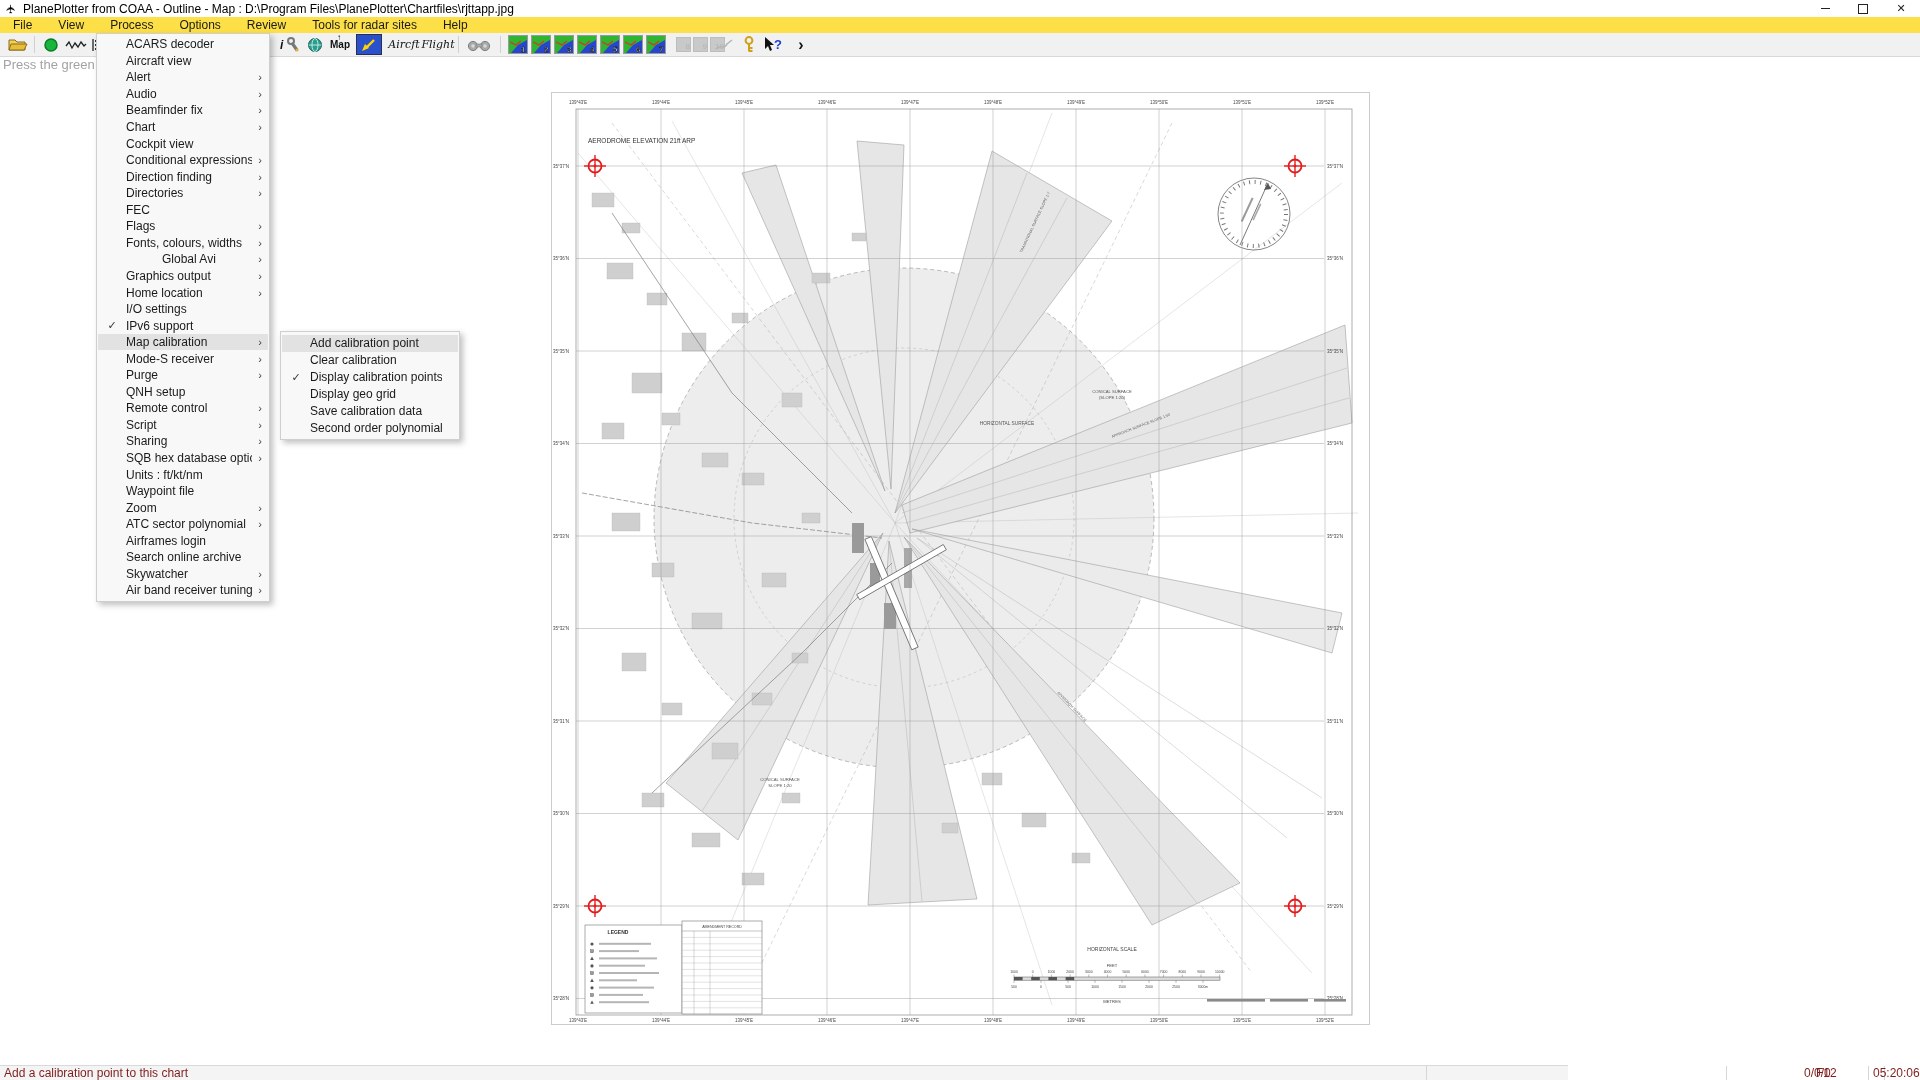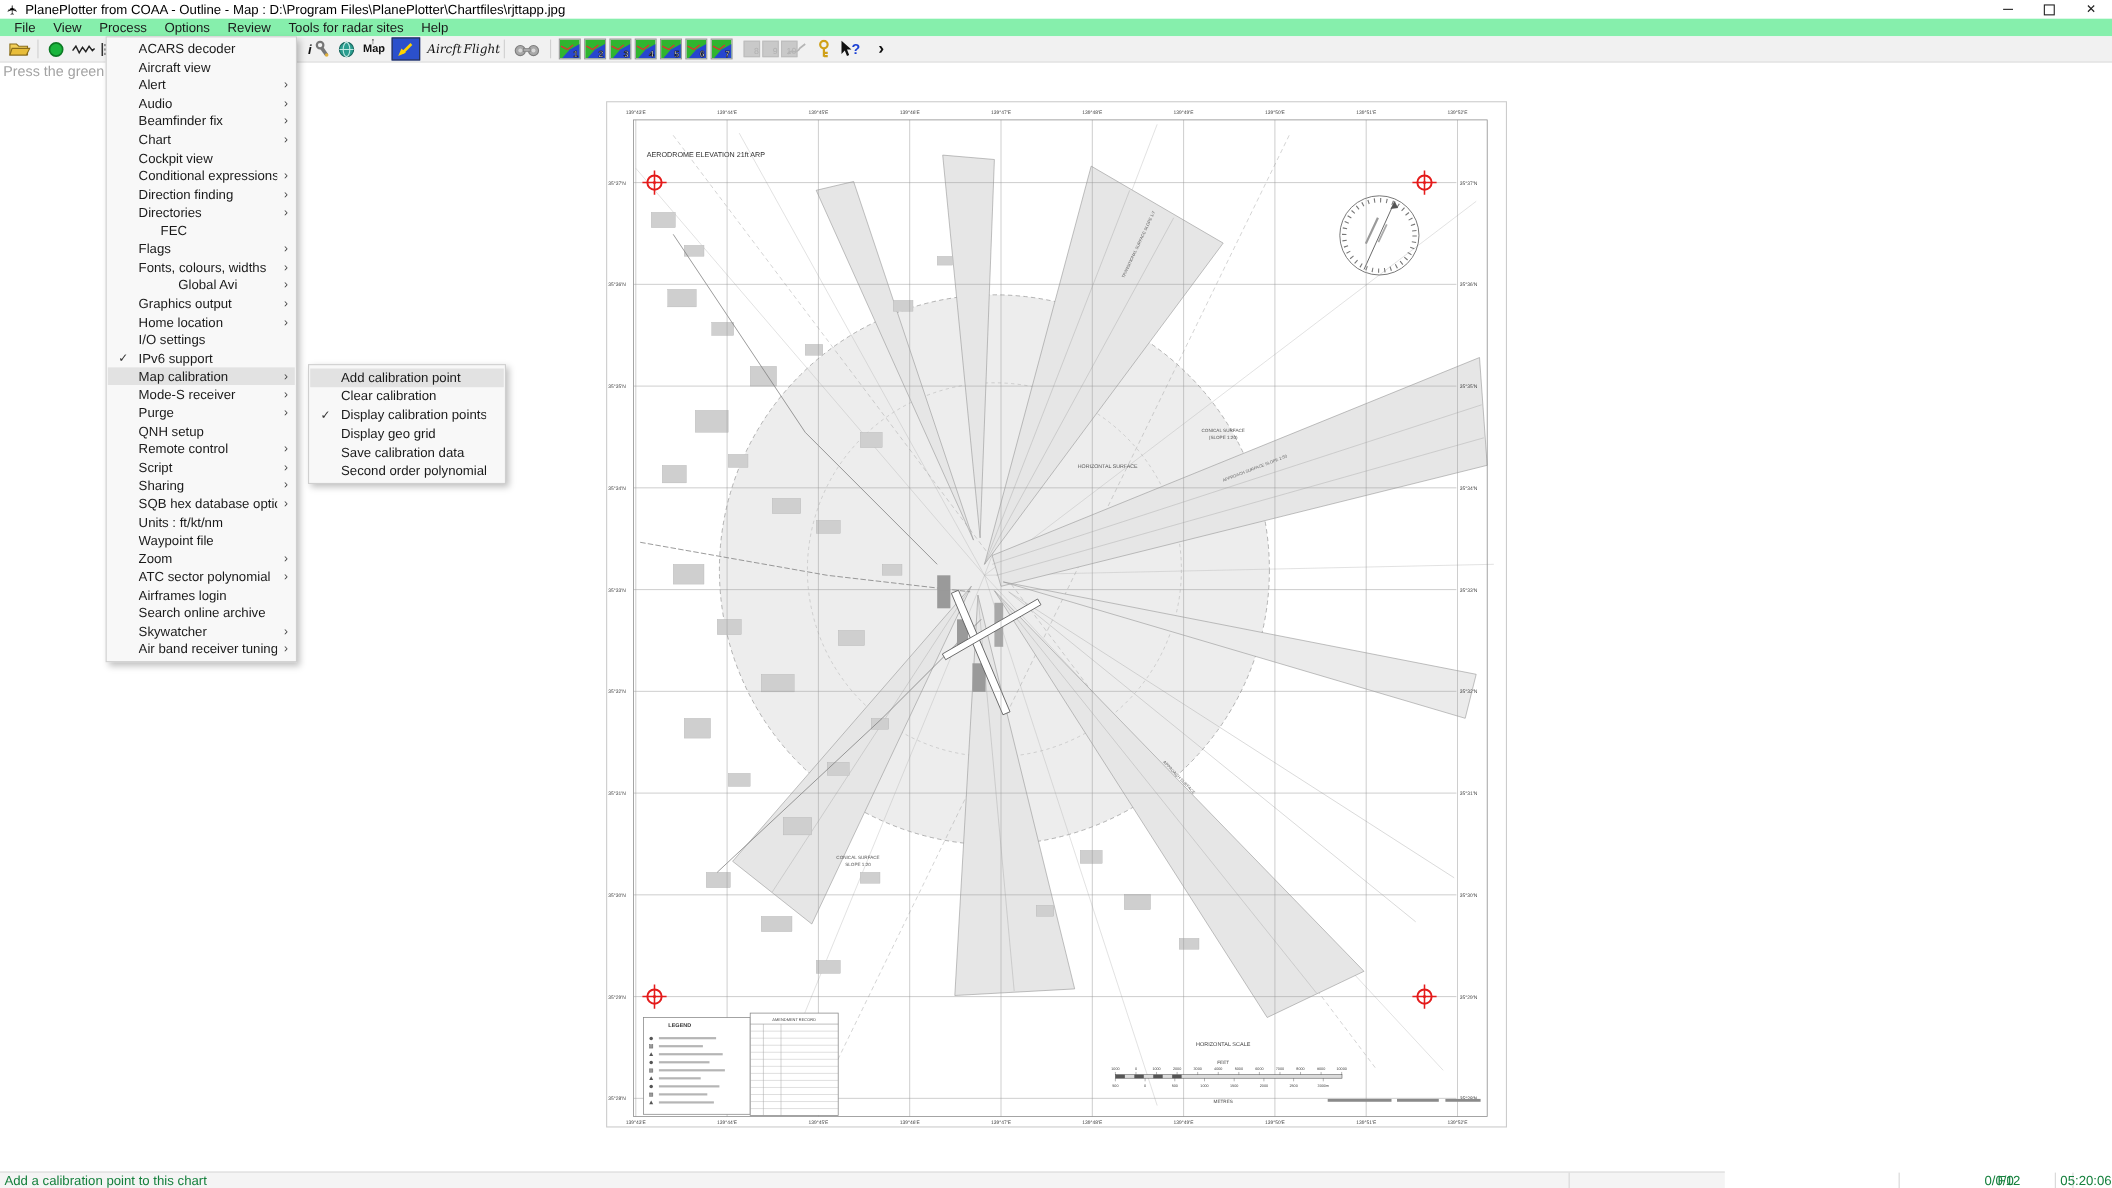--- a/index.html
+++ b/index.html
@@ -9,22 +9,22 @@
   .titlebar{position:absolute;left:0;top:0;width:1920px;height:17px;background:#ffffff;
             display:flex;align-items:center;font-size:12px;color:#000;}
   .titlebar .appicon{width:14px;height:14px;margin:0 5px 0 4px;display:flex;align-items:center;
             justify-content:center;font-size:12px;transform:rotate(-90deg);}
   .wincontrols{position:absolute;right:0;top:0;height:17px;display:flex;}
   .winbtn{width:38px;height:17px;display:flex;align-items:center;justify-content:center;
           font-size:9px;color:#222;}
   .winbtn .minglyph{display:block;width:9px;height:1px;background:#222;}
   .winbtn .maxglyph{display:block;width:8px;height:8px;border:1px solid #222;}
   
-  .menubar{position:absolute;left:0;top:17px;width:1920px;height:16px;background:#86efac;
-           display:flex;align-items:center;font-size:12px;color:#1a1a1a;padding-left:5px;box-sizing:border-box;}
+  .menubar{position:absolute;left:0;top:17px;width:1920px;height:16px;background:#fde047;
+           display:flex;align-items:center;font-size:12px;color:#1a1a1a;padding-left:5px;box-sizing:border-box;gap:10px;}
   .menubar .mitem{padding:0 8px;height:16px;display:flex;align-items:center;}
   
   .toolbar{position:absolute;left:0;top:33px;width:1920px;height:24px;background:#f1f1f1;
            border-bottom:1px solid #d8d8d8;box-sizing:border-box;}
   .tbtn{position:absolute;top:1px;height:21px;display:flex;align-items:center;justify-content:center;}
   .tsep{position:absolute;top:3px;width:1px;height:17px;background:#d0d0d0;}
   .tbtn.blue{background:#2b50cc;border:1px solid #28304d;box-sizing:border-box;}
   .ttext{font-size:11px;color:#111;font-family:"DejaVu Serif",serif;font-style:italic;}
   .maplabel{font-size:10px;font-weight:bold;color:#111;position:relative;}
   .maplabel .uparr{position:absolute;top:-6px;left:7px;font-size:8px;font-weight:bold;}
@@ -41,21 +41,21 @@
   .menu{position:absolute;background:#f8f8f8;border:1px solid #cfcfcf;
         box-shadow:3px 3px 6px rgba(0,0,0,.25);z-index:50;}
   .menu-item{position:absolute;left:1px;right:1px;display:flex;align-items:center;
              font-size:12px;color:#1a1a1a;}
   .menu-item.hl{background:#e2e2e2;}
   .menu-item .chk{width:28px;text-align:center;font-size:11px;color:#333;flex:0 0 28px;}
   .menu-item .lbl{flex:1 1 auto;white-space:nowrap;overflow:hidden;}
   .menu-item .arr{flex:0 0 16px;text-align:center;font-size:11px;color:#444;}
   
   .statusbar{position:absolute;left:0;top:1065px;width:1568px;height:15px;background:#f4f4f4;
-             border-top:1px solid #d9d9d9;box-sizing:border-box;font-size:12px;color:#15803d;}
+             border-top:1px solid #d9d9d9;box-sizing:border-box;font-size:12px;color:#7f1d1d;}
   .scell{position:absolute;top:0;height:14px;border-right:1px solid #d6d6d6;display:flex;
          align-items:center;padding-left:4px;box-sizing:border-box;white-space:nowrap;overflow:hidden;}
 </style>
 </head>
 <body>
 
 <div id="app">
 
   <div class="titlebar">
     <span class="appicon">✈</span>
@@ -595,21 +595,21 @@
       <div class="menu-item" style="top: 134.4px; height: 16.55px;">
         <span class="chk"></span>
         <span class="lbl">Direction finding</span>
         <span class="arr">›</span>
       </div>
       <div class="menu-item" style="top: 150.95px; height: 16.55px;">
         <span class="chk"></span>
         <span class="lbl">Directories</span>
         <span class="arr">›</span>
       </div>
-      <div class="menu-item" style="top: 167.5px; height: 16.55px; margin-left: 20px;">
+      <div class="menu-item" style="top: 167.5px; height: 16.55px;">
         <span class="chk"></span>
         <span class="lbl">FEC</span>
         <span class="arr"></span>
       </div>
       <div class="menu-item" style="top: 184.05px; height: 16.55px;">
         <span class="chk"></span>
         <span class="lbl">Flags</span>
         <span class="arr">›</span>
       </div>
       <div class="menu-item" style="top: 200.6px; height: 16.55px;">

